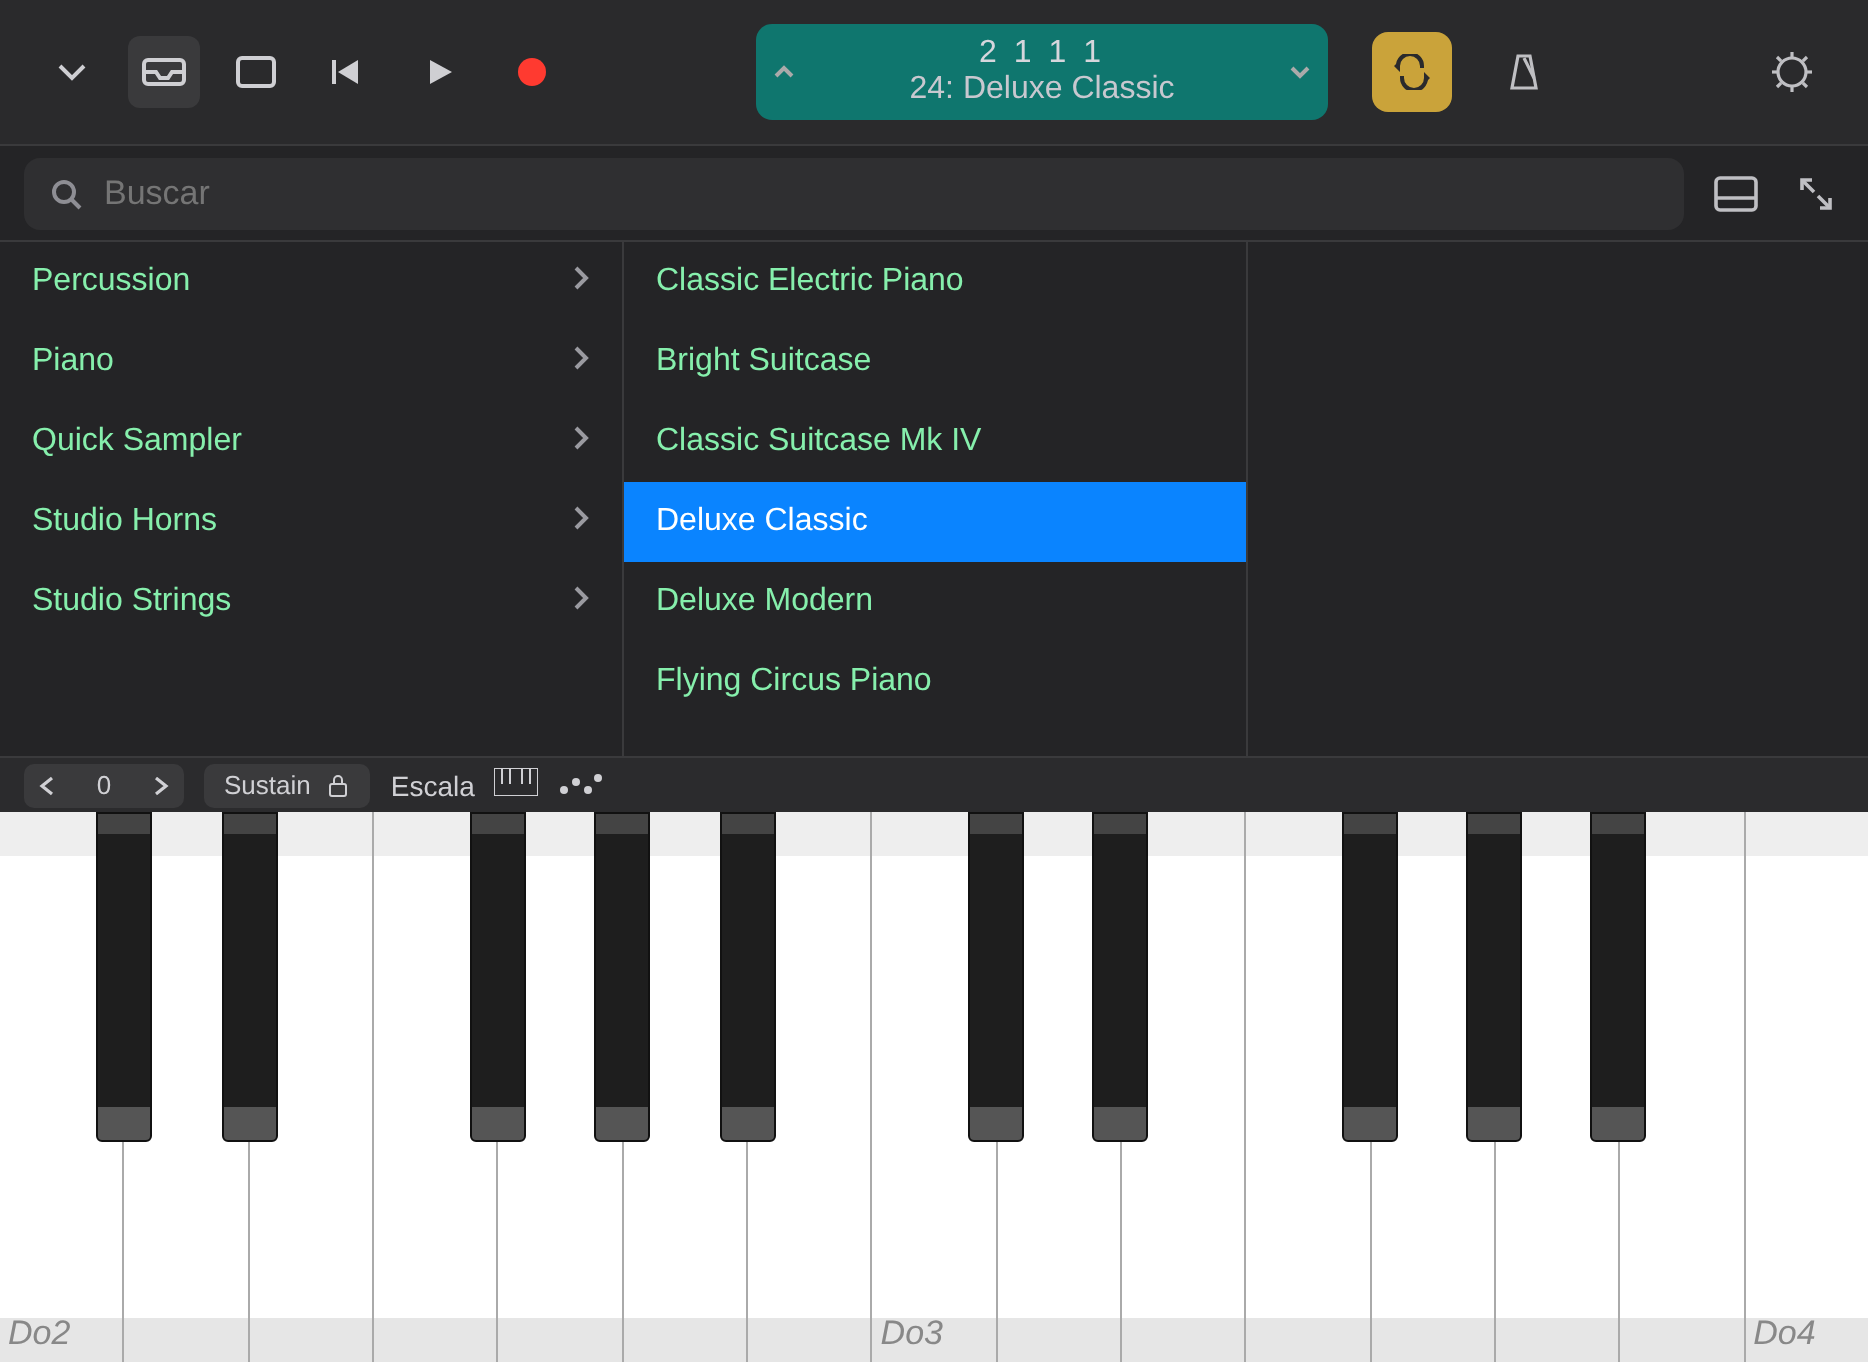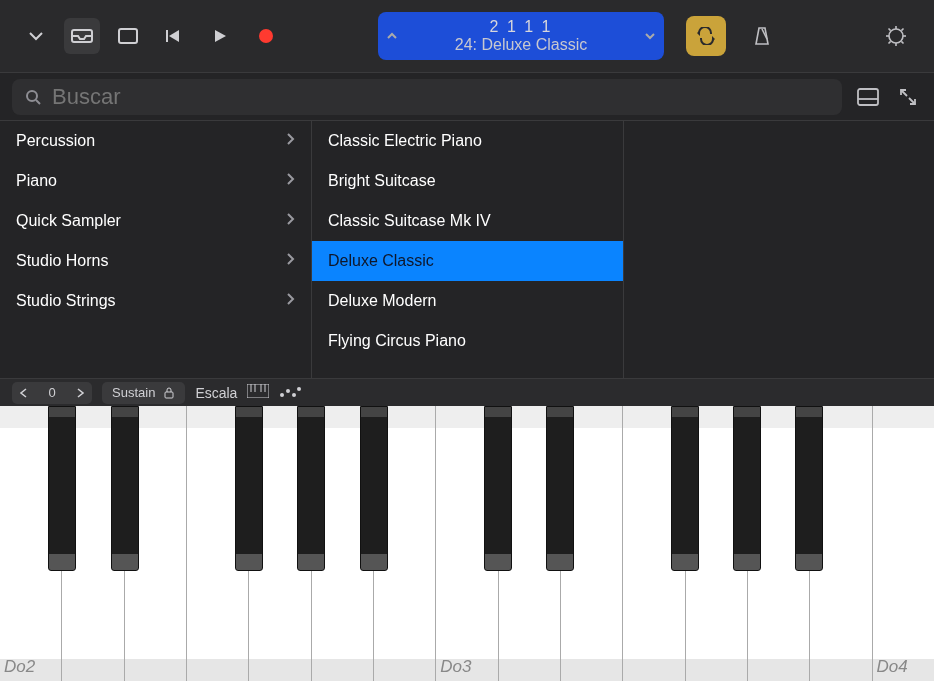--- a/index.html
+++ b/index.html
@@ -4,45 +4,45 @@
 <style>
   * { margin: 0; padding: 0; box-sizing: border-box; font-family: -apple-system, BlinkMacSystemFont, "Helvetica Neue", Arial, sans-serif; }
   html, body { width: 934px; height: 681px; background: #1b1b1d; color: #ddd; overflow: hidden; }
 
   
   .toolbar { height: 72px; background: #2a2a2c; display: flex; align-items: center; padding: 0 18px; gap: 10px; }
   .tbtn { width: 36px; height: 36px; display: flex; align-items: center; justify-content: center; border-radius: 6px; color: #cfcfd3; }
   .tbtn.active { background: #3a3a3c; }
   .tbtn svg { display: block; }
 
-  .lcd { display:flex; align-items:center; background:#1d4ed8; border-radius:8px; height:48px; margin-left:auto; margin-right:auto; }
+  .lcd { display:flex; align-items:center; background:#0f766e; border-radius:8px; height:48px; margin-left:auto; margin-right:auto; }
   .lcd-arrow { width:28px; height:48px; display:flex; align-items:center; justify-content:center; color:#aaa; }
   .lcd-mid { width:230px; display:flex; flex-direction:column; align-items:center; line-height:1.15; }
   .lcd-nums { color:#d6d6dc; font-size:16px; letter-spacing:2px; font-variant-numeric: tabular-nums; }
   .lcd-name { color:#c8c8cf; font-size:16px; }
 
   .cycle { background:#caa33a; color:#2a2a2c; border-radius:8px; width:40px; height:40px; display:flex; align-items:center; justify-content:center; margin-left:12px; }
   .metro { width:40px; height:40px; display:flex; align-items:center; justify-content:center; color:#bfbfc3; margin-left:6px; }
   .spacer { flex:1; }
   .gear { width:40px; height:40px; display:flex; align-items:center; justify-content:center; color:#bfbfc3; }
 
   
   .searchbar { height:48px; background:#242426; display:flex; align-items:center; gap:12px; padding:0 12px; border-top:1px solid #3a3a3c; }
   .searchbox { flex:1; height:36px; background:#2f2f31; border-radius:8px; display:flex; align-items:center; padding:0 12px; gap:10px; }
-  .searchbox input { flex:1; background:transparent; border:none; outline:none; color:#22c55e; font-size:22px; }
+  .searchbox input { flex:1; background:transparent; border:none; outline:none; color:#22c55e; font-size:17px; }
   .thumb { width:28px; height:28px; display:flex; align-items:center; justify-content:center; color:#bfbfc3; }
 
   
   .browser { height:258px; display:flex; background:#242426; border-top:1px solid #3a3a3c; }
   .col { overflow:hidden; }
   .col1 { width:312px; border-right:1px solid #3a3a3c; }
   .col2 { width:312px; border-right:1px solid #3a3a3c; }
   .col3 { flex:1; }
-  .row { height:40px; display:flex; align-items:center; padding:0 16px; font-size:16px; color:#ffffff; justify-content:space-between; }
-  .row.selected { background:#0a84ff; color:#0f172a; }
+  .row { height:40px; display:flex; align-items:center; padding:0 16px; font-size:16px; color:#86efac; justify-content:space-between; }
+  .row.selected { background:#0a84ff; color:#ffffff; }
   .chev { color:#9a9aa0; }
 
   
   .kb-header { height:28px; background:#2b2b2d; display:flex; align-items:center; padding:0 12px; gap:10px; font-size:14px; color:#d0d0d4; border-top:1px solid #3a3a3c; }
   .octave-ctrl { display:flex; align-items:center; background:#3a3a3c; border-radius:5px; overflow:hidden; height:22px; }
   .oc-btn { width:24px; height:22px; display:flex; align-items:center; justify-content:center; }
   .oc-val { width:32px; text-align:center; font-size:13px; }
   .sustain { display:flex; align-items:center; gap:8px; background:#3a3a3c; border-radius:5px; padding:0 10px; height:22px; font-size:13px; }
   .kb-center { flex:1; display:flex; flex-direction:column; align-items:center; }
   .pagers { display:flex; gap:4px; margin-top:1px; }

